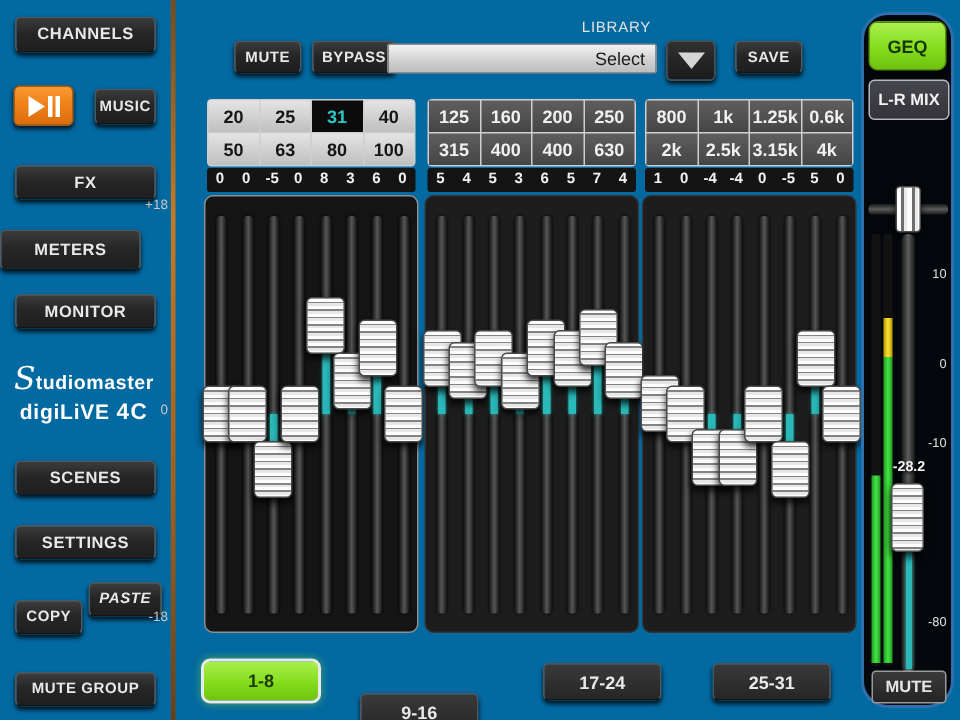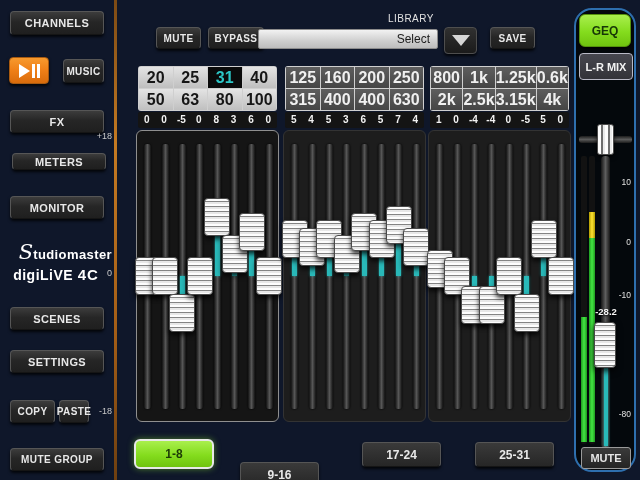--- a/index.html
+++ b/index.html
@@ -1,31 +1,31 @@
 <!DOCTYPE html>
 <html><head>
 <meta charset="utf-8">
 <style>
   * { margin:0; padding:0; box-sizing:border-box; }
   html,body { width:640px; height:480px; background:#000; overflow:hidden;
     font-family:"Liberation Sans", sans-serif; -webkit-font-smoothing:antialiased; }
-  #stage { position:relative; width:640px; height:480px; background:#0f172a; }
+  #stage { position:relative; width:640px; height:480px; background:#0369a1; }
 
   
   .btn { position:absolute; display:flex; align-items:center; justify-content:center;
     background:linear-gradient(180deg,#3c3c3c,#262626 45%,#1f1f1f);
     border:1px solid #565656; border-bottom-color:#151515; border-radius:4px;
     color:#e8e8e8; font-weight:bold; font-size:11px; letter-spacing:.4px;
     box-shadow:0 2px 3px rgba(0,0,0,.8); cursor:default; }
 
   
   #orange-rail { position:absolute; left:114px; top:0; width:3px; height:480px;
     background:linear-gradient(180deg,#7c4a14,#c47a22 30%,#a35d16 70%,#6e3f10); }
   .logo-wrap { position:absolute; left:0; top:240px; width:112px; text-align:center; color:#fff; }
-  .brand { font-family:"DejaVu Serif", serif;text-align:right; }
+  .brand { font-family:"DejaVu Serif", serif; }
   .brand .big-s { font-style:italic; font-size:21px; }
   .brand .rest { font-family:"Liberation Sans", sans-serif; font-weight:bold; font-size:13px; letter-spacing:.4px; }
   .model { margin-top:2px; font-weight:bold; }
   .model .m1 { font-size:14px; letter-spacing:.5px; }
   .model .m2 { font-size:15px; letter-spacing:1px; }
 
   .play-btn { background:linear-gradient(180deg,#f79a2e,#ef7f17 50%,#d96c0c);
     border:1px solid #a85a10; }
   .play-icon { display:flex; align-items:center; }
   .play-icon .tri { width:0; height:0; border-top:7px solid transparent;
@@ -45,21 +45,21 @@
     box-shadow:0 2px 3px rgba(0,0,0,.8); }
   #library-arrow .tri { width:0; height:0; border-left:9px solid transparent;
     border-right:9px solid transparent; border-top:11px solid #d6d6d6; }
 
   
   .geq-group { position:absolute; top:66px; width:139px; }
   .freq-header { border-radius:3px; overflow:hidden; background:#cfcfcf; padding:1px; }
   .freq-row { display:flex; gap:1px; background:#cfcfcf; }
   .freq-row + .freq-row { margin-top:1px; }
   .freq-cell { flex:1; height:21px; display:flex; align-items:center; justify-content:center;
-    font-size:16px; font-weight:bold; }
+    font-size:12px; font-weight:bold; }
   .geq-group.active .freq-cell { background:linear-gradient(180deg,#e4e4e4,#bfbfbf); color:#161616; }
   .geq-group:not(.active) .freq-cell { background:linear-gradient(180deg,#5e5e5e,#454545); color:#f0f0f0; }
   .freq-cell.selected { background:#0b0b0b !important; color:#2cc6c6 !important; }
 
   .gain-row { position:absolute; left:0; top:46px; width:139px; height:16px; display:flex;
     background:#141414; border-radius:2px; }
   .gain-row span { flex:1; text-align:center; color:#f2f2f2; font-size:10px; font-weight:bold;
     line-height:16px; }
 
   .fader-panel { position:absolute; left:-2px; top:64px; width:143px; height:292px;
@@ -142,37 +142,37 @@
   <div class="btn play-btn" style="left:9px;top:57px;width:40px;height:27px;">
     <span class="play-icon">
       <span class="tri"></span>
         <span class="bar"></span>
         <span class="bar"></span>
     </span>
   </div>
   <div class="btn" style="left:63px;top:59px;width:41px;height:24px;font-size:10px;text-align:right;">MUSIC</div>
 
   <div class="btn" style="left:10px;top:110px;width:94px;height:23px;">FX</div>
-  <div class="btn" style="left:12px;top:153px;width:94px;height:17px;">METERS</div>
+  <div class="btn" style="left:0;top:153px;width:94px;height:27px;">METERS</div>
   <div class="btn" style="left:10px;top:196px;width:94px;height:23px;">MONITOR</div>
 
   <div class="logo-wrap">
     <div class="brand">
       <span class="big-s">S</span><span class="rest">tudiomaster</span>
     </div>
     <div class="model">
       <span class="m1">digiLiVE</span>
       <span class="m2">4C</span>
     </div>
   </div>
 
   <div class="btn" style="left:10px;top:307px;width:94px;height:23px;">SCENES</div>
   <div class="btn" style="left:10px;top:350px;width:94px;height:23px;">SETTINGS</div>
   <div class="btn" style="left:10px;top:400px;width:45px;height:23px;font-size:10px;">COPY</div>
-  <div class="btn" style="left:59px;top:400px;width:30px;height:23px;font-size:10px;">PASTE</div>
+  <div class="btn" style="left:59px;top:388px;width:49px;height:23px;font-size:10px;font-style:italic;">PASTE</div>
   <div class="btn" style="left:10px;top:448px;width:94px;height:23px;font-size:10px;">MUTE GROUP</div>
 
   <div class="btn" style="left:156px;top:27px;width:45px;height:22px;font-size:10px;">MUTE</div>
   <div class="btn" style="left:208px;top:27px;width:56px;height:22px;font-size:10px;">BYPASS</div>
   <div id="library-label">LIBRARY</div>
   <div id="library-select">Select</div>
   <div id="library-arrow">
     <span class="tri"></span>
   </div>
   <div class="btn" style="left:490px;top:27px;width:45px;height:22px;font-size:10px;">SAVE</div>

